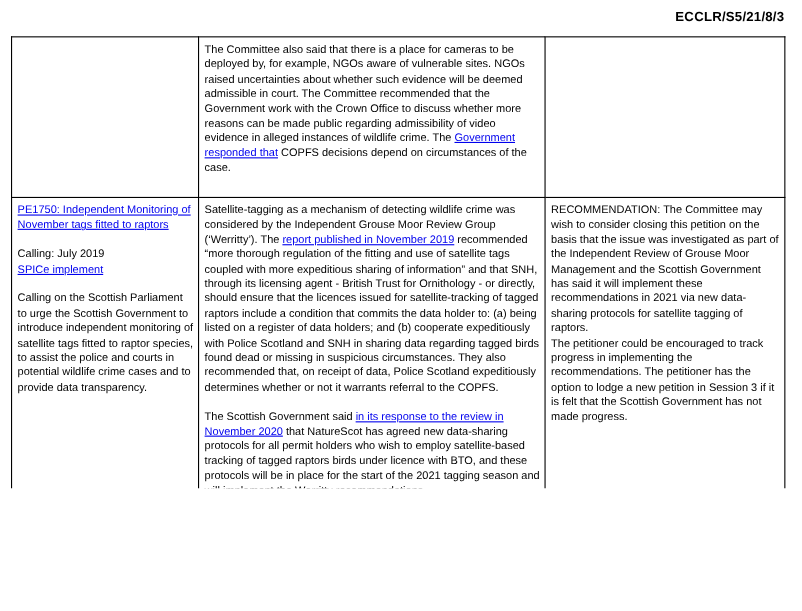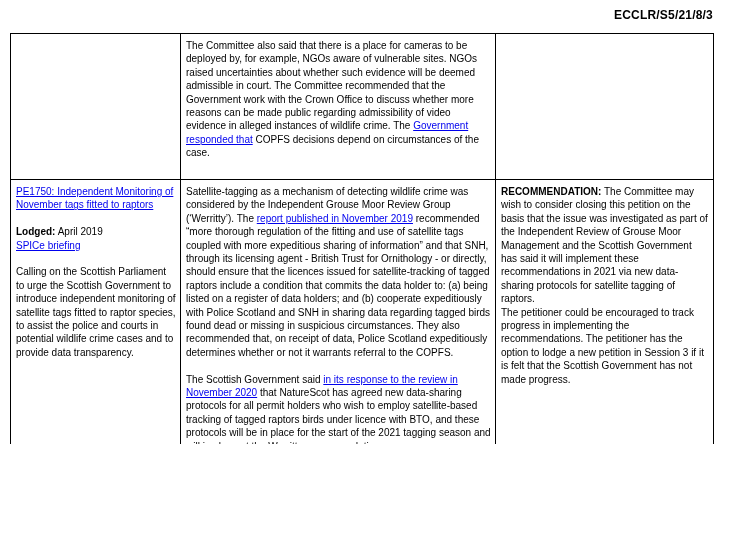--- a/index.html
+++ b/index.html
@@ -45,21 +45,21 @@
   col.c3 { width: 218px; }
   tr.row1 td { height: 136px; margin-left: 44px; }
   tr.row2 td { height: 337px; }
   .doc-table p { margin: 0; }
   .doc-table p.gap { margin-top: 13.4px; }
   a.link {
     color: #0000EE;
     text-decoration: underline;
     cursor: pointer;
   }
-  b.lbl { font-weight: bold; }
+  b.lbl { font-weight: normal; }
   .page-number {
     position: absolute;
     left: 10px;
     top: 519px;
     width: 703px;
     text-align: center;
     font-size: 11px;
   }
 </style>
 </head>
@@ -80,22 +80,22 @@
         <td></td>
         <td>
           <p><span>The Committee also said that there is a place for cameras to be deployed by, for example, NGOs aware of vulnerable sites. NGOs raised uncertainties about whether such evidence will be deemed admissible in court. The Committee recommended that the Government work with the Crown Office to discuss whether more reasons can be made public regarding admissibility of video evidence in alleged instances of wildlife crime. The </span><a class="link" href="#">Government responded that</a><span> COPFS decisions depend on circumstances of the case.</span></p>
         </td>
         <td></td>
       </tr>
 
       <tr class="row2">
         <td>
           <p><a class="link" href="#">PE1750: Independent Monitoring of November tags fitted to raptors</a></p>
-          <p class="gap"><b class="lbl">Lodged:</b><span> April 2019</span></p>
-          <p><a class="link" href="#">SPICe briefing</a></p>
+          <p class="gap"><b class="lbl">Calling:</b><span> July 2019</span></p>
+          <p><a class="link" href="#">SPICe implement</a></p>
           <p class="gap">Calling on the Scottish Parliament to urge the Scottish Government to introduce independent monitoring of satellite tags fitted to raptor species, to assist the police and courts in potential wildlife crime cases and to provide data transparency.</p>
         </td>
 
         <td>
           <p><span>Satellite-tagging as a mechanism of detecting wildlife crime was considered by the Independent Grouse Moor Review Group (‘Werritty’). The </span><a class="link" href="#">report published in November 2019</a><span> recommended “more thorough regulation of the fitting and use of satellite tags coupled with more expeditious sharing of information” and that SNH, through its licensing agent - British Trust for Ornithology - or directly, should ensure that the licences issued for satellite-tracking of tagged raptors include a condition that commits the data holder to: (a) being listed on a register of data holders; and (b) cooperate expeditiously with Police Scotland and SNH in sharing data regarding tagged birds found dead or missing in suspicious circumstances. They also recommended that, on receipt of data, Police Scotland expeditiously determines whether or not it warrants referral to the COPFS.</span></p>
           <p class="gap"><span>The Scottish Government said </span><a class="link" href="#">in its response to the review in November 2020</a><span> that NatureScot has agreed new data-sharing protocols for all permit holders who wish to employ satellite-based tracking of tagged raptors birds under licence with BTO, and these protocols will be in place for the start of the 2021 tagging season and will implement the Werritty recommendations.</span></p>
           <p class="gap"><a class="link" href="#">Recent determines</a></p>
         </td>
 
         <td>

